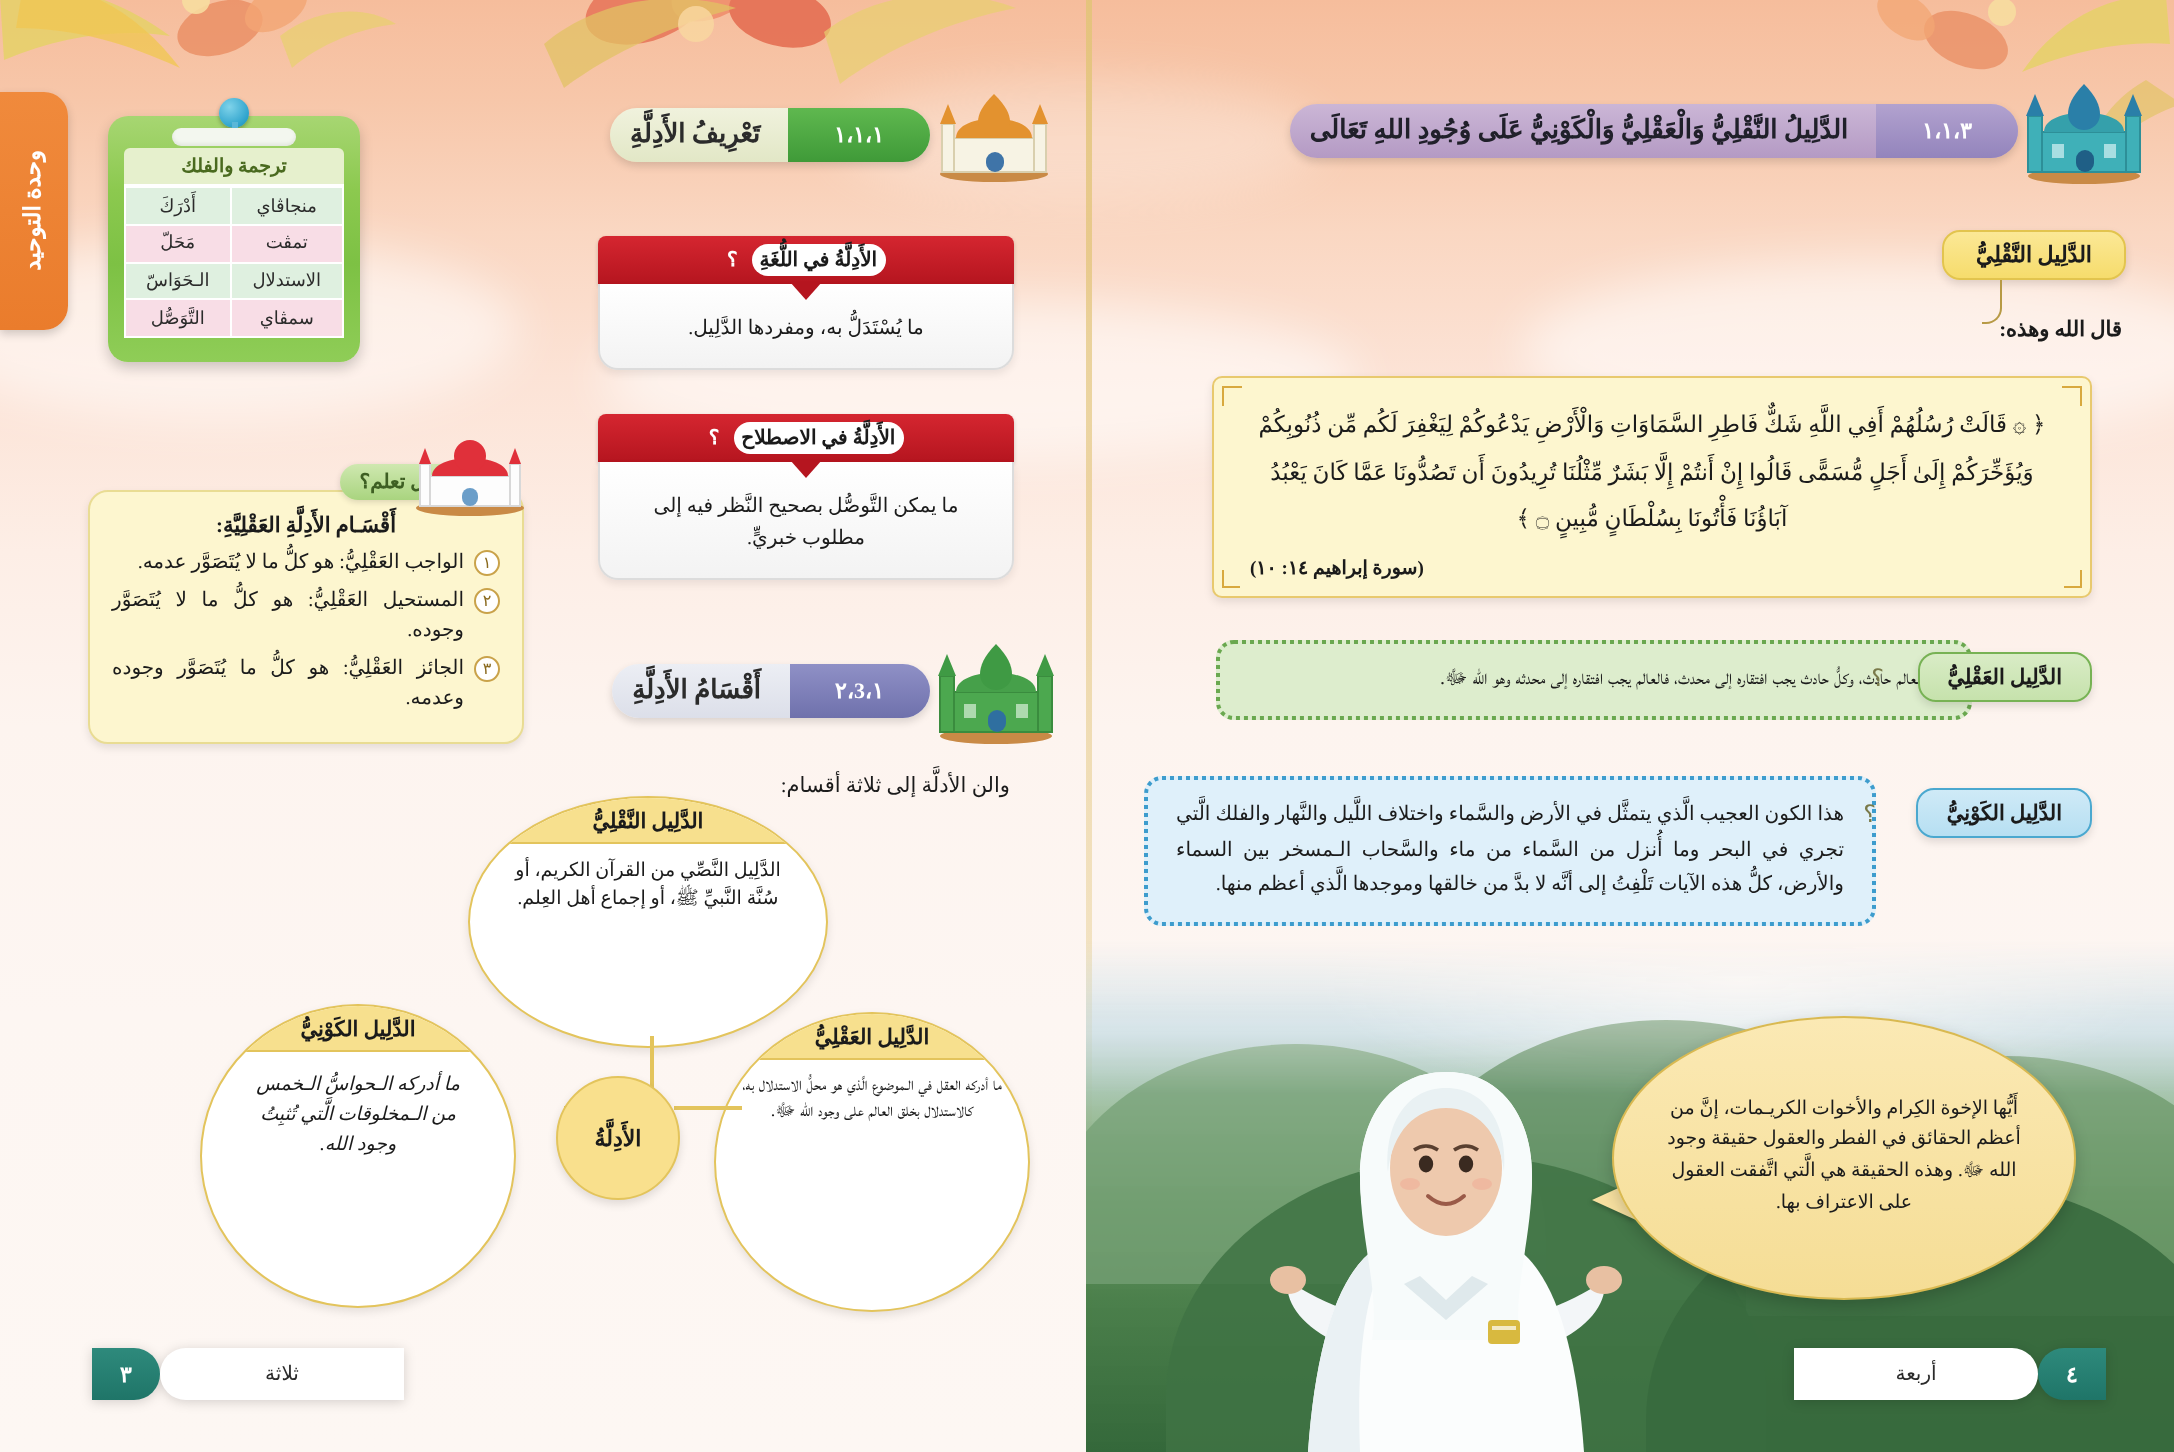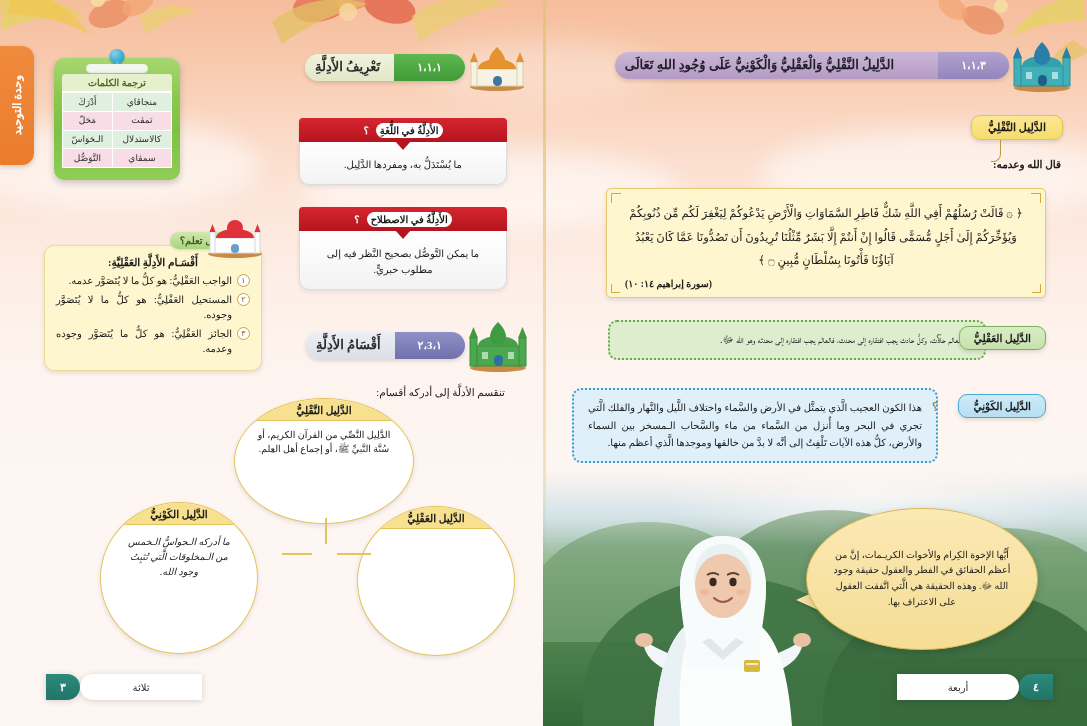--- a/index.html
+++ b/index.html
@@ -170,21 +170,21 @@
   }
   .sec-pill .badge {
     height: 100%; display: flex; align-items: center; padding: 0 23px;
     font-size: 11px; font-weight: bold; color: #fff; letter-spacing: .5px;
   }
   .sec-green .sec-pill { background: linear-gradient(180deg,#f0f2dd,#e2e7c6); }
   .sec-green .badge    { background: linear-gradient(180deg,#5fb84f,#3f9a38); }
   .sec-purple .sec-pill{ background: linear-gradient(180deg,#eceef4,#dcdfe9); }
   .sec-purple .badge   { background: linear-gradient(180deg,#8f90c6,#6f71ac); }
   .sec-violet .sec-pill{ background: linear-gradient(180deg,#cbb6d6,#b49ac4); }
-  .sec-violet .badge   { background: linear-gradient(180deg,#b2a2cf,#9384bc); margin-left: 30px; }
+  .sec-violet .badge   { background: linear-gradient(180deg,#b2a2cf,#9384bc); }
   .sec-violet .label   { color: #20202a; }
 
   .mosque-md { width: 64px; height: 48px; margin-right: -10px; position: relative; z-index: 2; }
   .mosque-lg { width: 66px; height: 54px; margin-right: -12px; position: relative; z-index: 2; }
 
   
   .defbox { position: absolute; width: 208px; }
   .defbox .bar {
     background: linear-gradient(180deg,#d52630,#b5151f);
     border-radius: 4px 4px 0 0;
@@ -414,33 +414,33 @@
 
   <div class="page-left">
 
     <div class="spine-tab">
       <span>وحدة التوحيد</span>
     </div>
 
     <div class="vocab-card">
       <div class="pin"></div>
       <div class="pin-strip"></div>
-      <div class="vocab-title">ترجمة الكلمات</div>
+      <div class="vocab-title">ترجمة والفلك</div>
       <table class="vocab-table">
         <tbody>
           <tr>
             <td>منجاڤاي</td>
             <td>أَدْرَكَ</td>
           </tr>
           <tr>
             <td>تمڤت</td>
             <td>مَحَلّ</td>
           </tr>
           <tr>
-            <td>كالاستدلال</td>
+            <td>الاستدلال</td>
             <td>الـحَوَاسّ</td>
           </tr>
           <tr>
             <td>سمڤاي</td>
             <td>التَّوَصُّل</td>
           </tr>
         </tbody>
       </table>
     </div>
 
@@ -521,42 +521,44 @@
         <rect x="29" y="37" width="9" height="11" rx="4.5" fill="#2f6fa0"></rect>
         <rect x="17" y="34" width="6" height="7" fill="#d9f0d9" opacity=".7"></rect>
         <rect x="43" y="34" width="6" height="7" fill="#d9f0d9" opacity=".7"></rect>
       </svg>
       <div class="sec-pill">
         <span class="badge">١،3،٢</span>
         <span class="label">أَقْسَامُ الأَدِلَّةِ</span>
       </div>
     </div>
 
-    <div class="intro-line" style="right:38px; top:386px;">تنقسم الأدلَّة إلى أدركه أقسام:</div>
+    <div class="intro-line" style="right:38px; top:386px;">والن الأدلَّة إلى ثلاثة أقسام:</div>
 
     <div class="diagram">
 
       <div class="connector" style="left:200px; top:155px; width:30px; height:2px;"></div>
       <div class="connector" style="left:255px; top:155px; width:34px; height:2px;"></div>
       <div class="connector" style="left:243px; top:120px; width:2px; height:26px;"></div>
 
       <div class="bubble" style="left:152px; top:0px; width:180px; height:126px;">
         <div class="cap">الدَّلِيل النَّقْلِيُّ</div>
         <div class="txt">الدَّلِيل النَّصِّي من القرآن الكريم، أو سُنَّة النَّبيِّ ﷺ، أو إجماع أهل العِلم.</div>
       </div>
 
       <div class="bubble" style="left:275px; top:108px; width:158px; height:150px;">
         <div class="cap">الدَّلِيل العَقْلِيُّ</div>
+        <div class="txt" style="padding:6px 12px; font-size:9px; line-height:1.45;">ما أدركه العقل في الـموضوع الَّذي هو محلُّ الاستدلال به، كالاستدلال بخلق العالم على وجود الله ﷻ.</div>
       </div>
 
       <div class="bubble" style="left:18px; top:104px; width:158px; height:152px;">
         <div class="cap">الدَّلِيل الكَوْنِيُّ</div>
         <div class="txt" style="padding:10px 22px; line-height:1.6;font-style:italic;">ما أدركه الـحواسُّ الـخمس من الـمخلوقات الَّتي تُثبِتُ وجود الله.</div>
       </div>
 
+      <div class="hub" style="left:196px; top:140px; width:62px; height:62px;">الأَدِلَّةُ</div>
     </div>
 
     <div class="footer-shadow" style="left:52px;"></div>
     <div class="footer footer-left">
       <span class="word">ثلاثة</span>
       <span class="num">٣</span>
     </div>
   </div>
 
   <div class="page-right">
@@ -576,21 +578,21 @@
         <rect x="43" y="34" width="6" height="7" fill="#cdeef0" opacity=".75"></rect>
       </svg>
       <div class="sec-pill">
         <span class="badge">١،١،٣</span>
         <span class="label">الدَّلِيلُ النَّقْلِيُّ وَالْعَقْلِيُّ وَالْكَوْنِيُّ عَلَى وُجُودِ اللهِ تَعَالَى</span>
       </div>
     </div>
 
     <div class="tag-yellow" style="right:24px; top:115px;">الدَّلِيل النَّقْلِيُّ</div>
     <div class="hook" style="right:86px; top:140px;"></div>
-    <div class="said-line" style="right:26px; top:158px;">قال الله وعدمه:</div>
+    <div class="said-line" style="right:26px; top:158px;">قال الله وهذه:</div>
   </div>
 
   <div class="ayah-box">
     <span class="ayah-corner-bl"></span>
     <span class="ayah-corner-br"></span>
     <div class="ayah-text">﴿ ۞ قَالَتْ رُسُلُهُمْ أَفِي اللَّهِ شَكٌّ فَاطِرِ السَّمَاوَاتِ وَالْأَرْضِ يَدْعُوكُمْ لِيَغْفِرَ لَكُم مِّن ذُنُوبِكُمْ وَيُؤَخِّرَكُمْ إِلَىٰ أَجَلٍ مُّسَمًّى قَالُوا إِنْ أَنتُمْ إِلَّا بَشَرٌ مِّثْلُنَا تُرِيدُونَ أَن تَصُدُّونَا عَمَّا كَانَ يَعْبُدُ آبَاؤُنَا فَأْتُونَا بِسُلْطَانٍ مُّبِينٍ ۝ ﴾</div>
     <div class="ayah-ref">(سورة إبراهيم ١٤: ١٠)</div>
   </div>
 
   <div class="callout cg" style="left:608px; top:320px; width:438px;">

